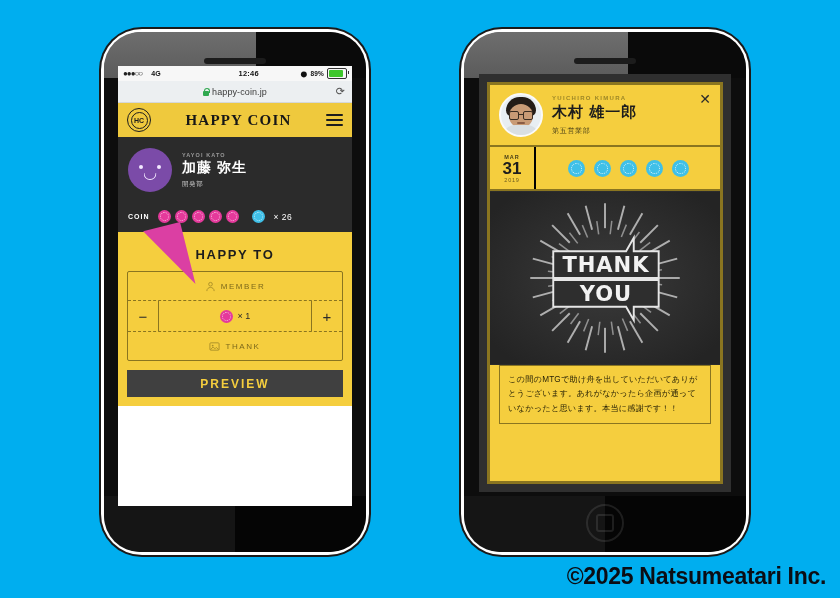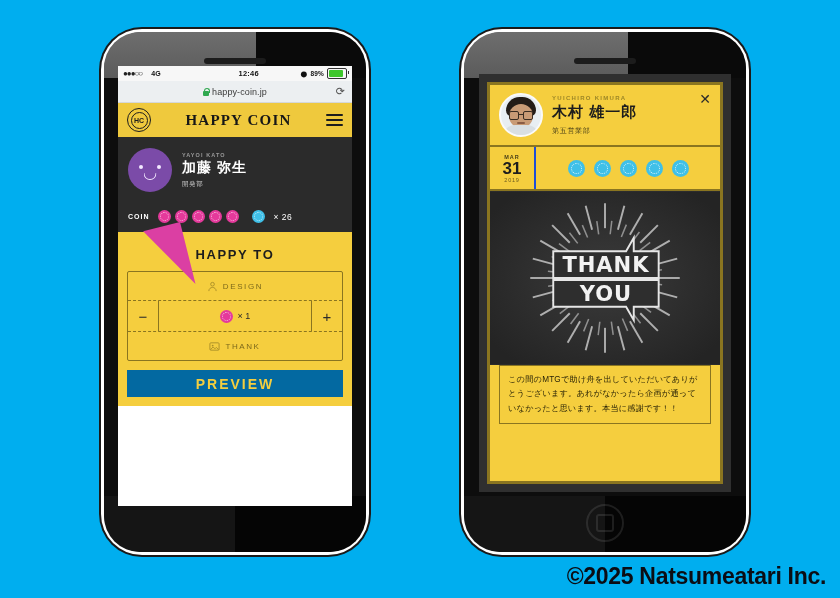--- a/index.html
+++ b/index.html
@@ -98,22 +98,22 @@
   .field:last-child{border-bottom:none;}
   .fl{font-size:8px;letter-spacing:1.6px;color:#7d6a1c;}
   .qty{display:flex;align-items:stretch;height:30px;border-bottom:1px dashed #8a7520;}
   .qbtn{width:30px;display:flex;align-items:center;justify-content:center;font-size:15px;
     color:#2b2b2b;border-right:1px solid #8a7520;}
   .qbtn.plus{border-right:none;border-left:1px solid #8a7520;}
   .qmid{flex:1;display:flex;align-items:center;justify-content:center;gap:5px;}
   .qmid .coin{width:13px;height:13px;}
   .qtext{font-size:9px;color:#2b2b2b;}
   .ico{width:11px;height:11px;opacity:.55;}
-  .preview{margin-top:9px;height:27px;background:#0369a1;display:flex;align-items:center;
-    justify-content:center;font-size:14px;font-weight:bold;letter-spacing:2px;color:#F5CE3E;}
+  .preview{margin-top:9px;height:27px;background:#404040;display:flex;align-items:center;
+    justify-content:center;font-size:12px;font-weight:bold;letter-spacing:2px;color:#F5CE3E;}
 
   
   #phone2{left:464px;top:32px;width:282px;height:520px;}
   #screen2{left:15px;top:42px;width:252px;height:418px;background:#2f2f2f;
     display:flex;flex-direction:column;}
   .card{margin:8px;background:#F5CE3E;border:3px solid #8a7520;flex:1;display:flex;flex-direction:column;}
   .card-head{display:flex;align-items:center;padding:8px 9px;gap:9px;position:relative;
     border-bottom:2px solid #8a7520;}
   .photo{width:40px;height:40px;border-radius:50%;flex:none;overflow:hidden;
     background:#e8eef2;position:relative;border:2px solid #fafafa;}
@@ -123,21 +123,21 @@
   .k-glass i{position:absolute;top:0;width:8px;height:7px;border:1.2px solid #3a2d22;border-radius:2px;}
   .k-glass i.l{left:0;} .k-glass i.r{right:0;}
   .k-glass::after{content:"";position:absolute;left:9px;top:3px;width:6px;height:1.2px;background:#3a2d22;}
   .k-mouth{position:absolute;left:16px;top:27px;width:8px;height:2px;background:#8a5c45;border-radius:1px;}
   .k-body{position:absolute;left:2px;bottom:-2px;width:36px;height:12px;border-radius:14px 14px 0 0;background:#d9dfe3;}
   .ch-name-en{font-size:6px;letter-spacing:1.3px;color:#9d8727;font-weight:bold;}
   .ch-name{font-size:15px;font-weight:bold;color:#1d1d1d;letter-spacing:1px;margin-top:2px;}
   .ch-dept{font-size:7px;color:#4a4018;margin-top:4px;letter-spacing:.7px;}
   .closebtn{position:absolute;right:9px;top:7px;font-size:14px;color:#2b2b2b;line-height:1;}
   .card-date{display:flex;align-items:stretch;border-bottom:2px solid #8a7520;height:42px;}
-  .dbox{width:44px;border-right:2px solid #1d4ed8;display:flex;flex-direction:column;
+  .dbox{width:44px;border-right:2px solid #000000;display:flex;flex-direction:column;
     align-items:center;justify-content:center;}
   .d-m{font-size:5.5px;font-weight:bold;letter-spacing:1px;color:#4a4018;}
   .d-d{font-size:17px;font-weight:bold;color:#1d1d1d;line-height:1;}
   .d-y{font-size:5.5px;color:#6c5c20;letter-spacing:.8px;}
   .dcoins{flex:1;display:flex;align-items:center;justify-content:center;gap:9px;}
   .bcoin{width:17px;height:17px;border-radius:50%;background:#3FC0E8;position:relative;
     display:flex;align-items:center;justify-content:center;}
   .bcoin::after{content:"";width:9px;height:9px;border-radius:50%;border:1.4px dotted rgba(255,255,255,.8);}
   .card-img-wrap{}
   .chalk{height:174px;background:#2e2e2e;position:relative;overflow:hidden;}
@@ -226,21 +226,21 @@
       <div class="sendpanel">
         <div class="cursor-tri"></div>
         <div class="sendto">HAPPY TO</div>
 
         <div class="fieldbox">
           <div class="field">
             <svg class="ico" viewBox="0 0 24 24">
               <circle cx="12" cy="7" r="4" fill="none" stroke="#6b5a16" stroke-width="2"></circle>
               <path d="M4 22c0-5 4-8 8-8s8 3 8 8" fill="none" stroke="#6b5a16" stroke-width="2"></path>
             </svg>
-            <span class="fl">DESIGN</span>
+            <span class="fl">MEMBER</span>
           </div>
 
           <div class="qty">
             <div class="qbtn">−</div>
             <div class="qmid">
               <span class="coin"></span>
               <span class="qtext">× 1</span>
             </div>
             <div class="qbtn plus">+</div>
           </div>

